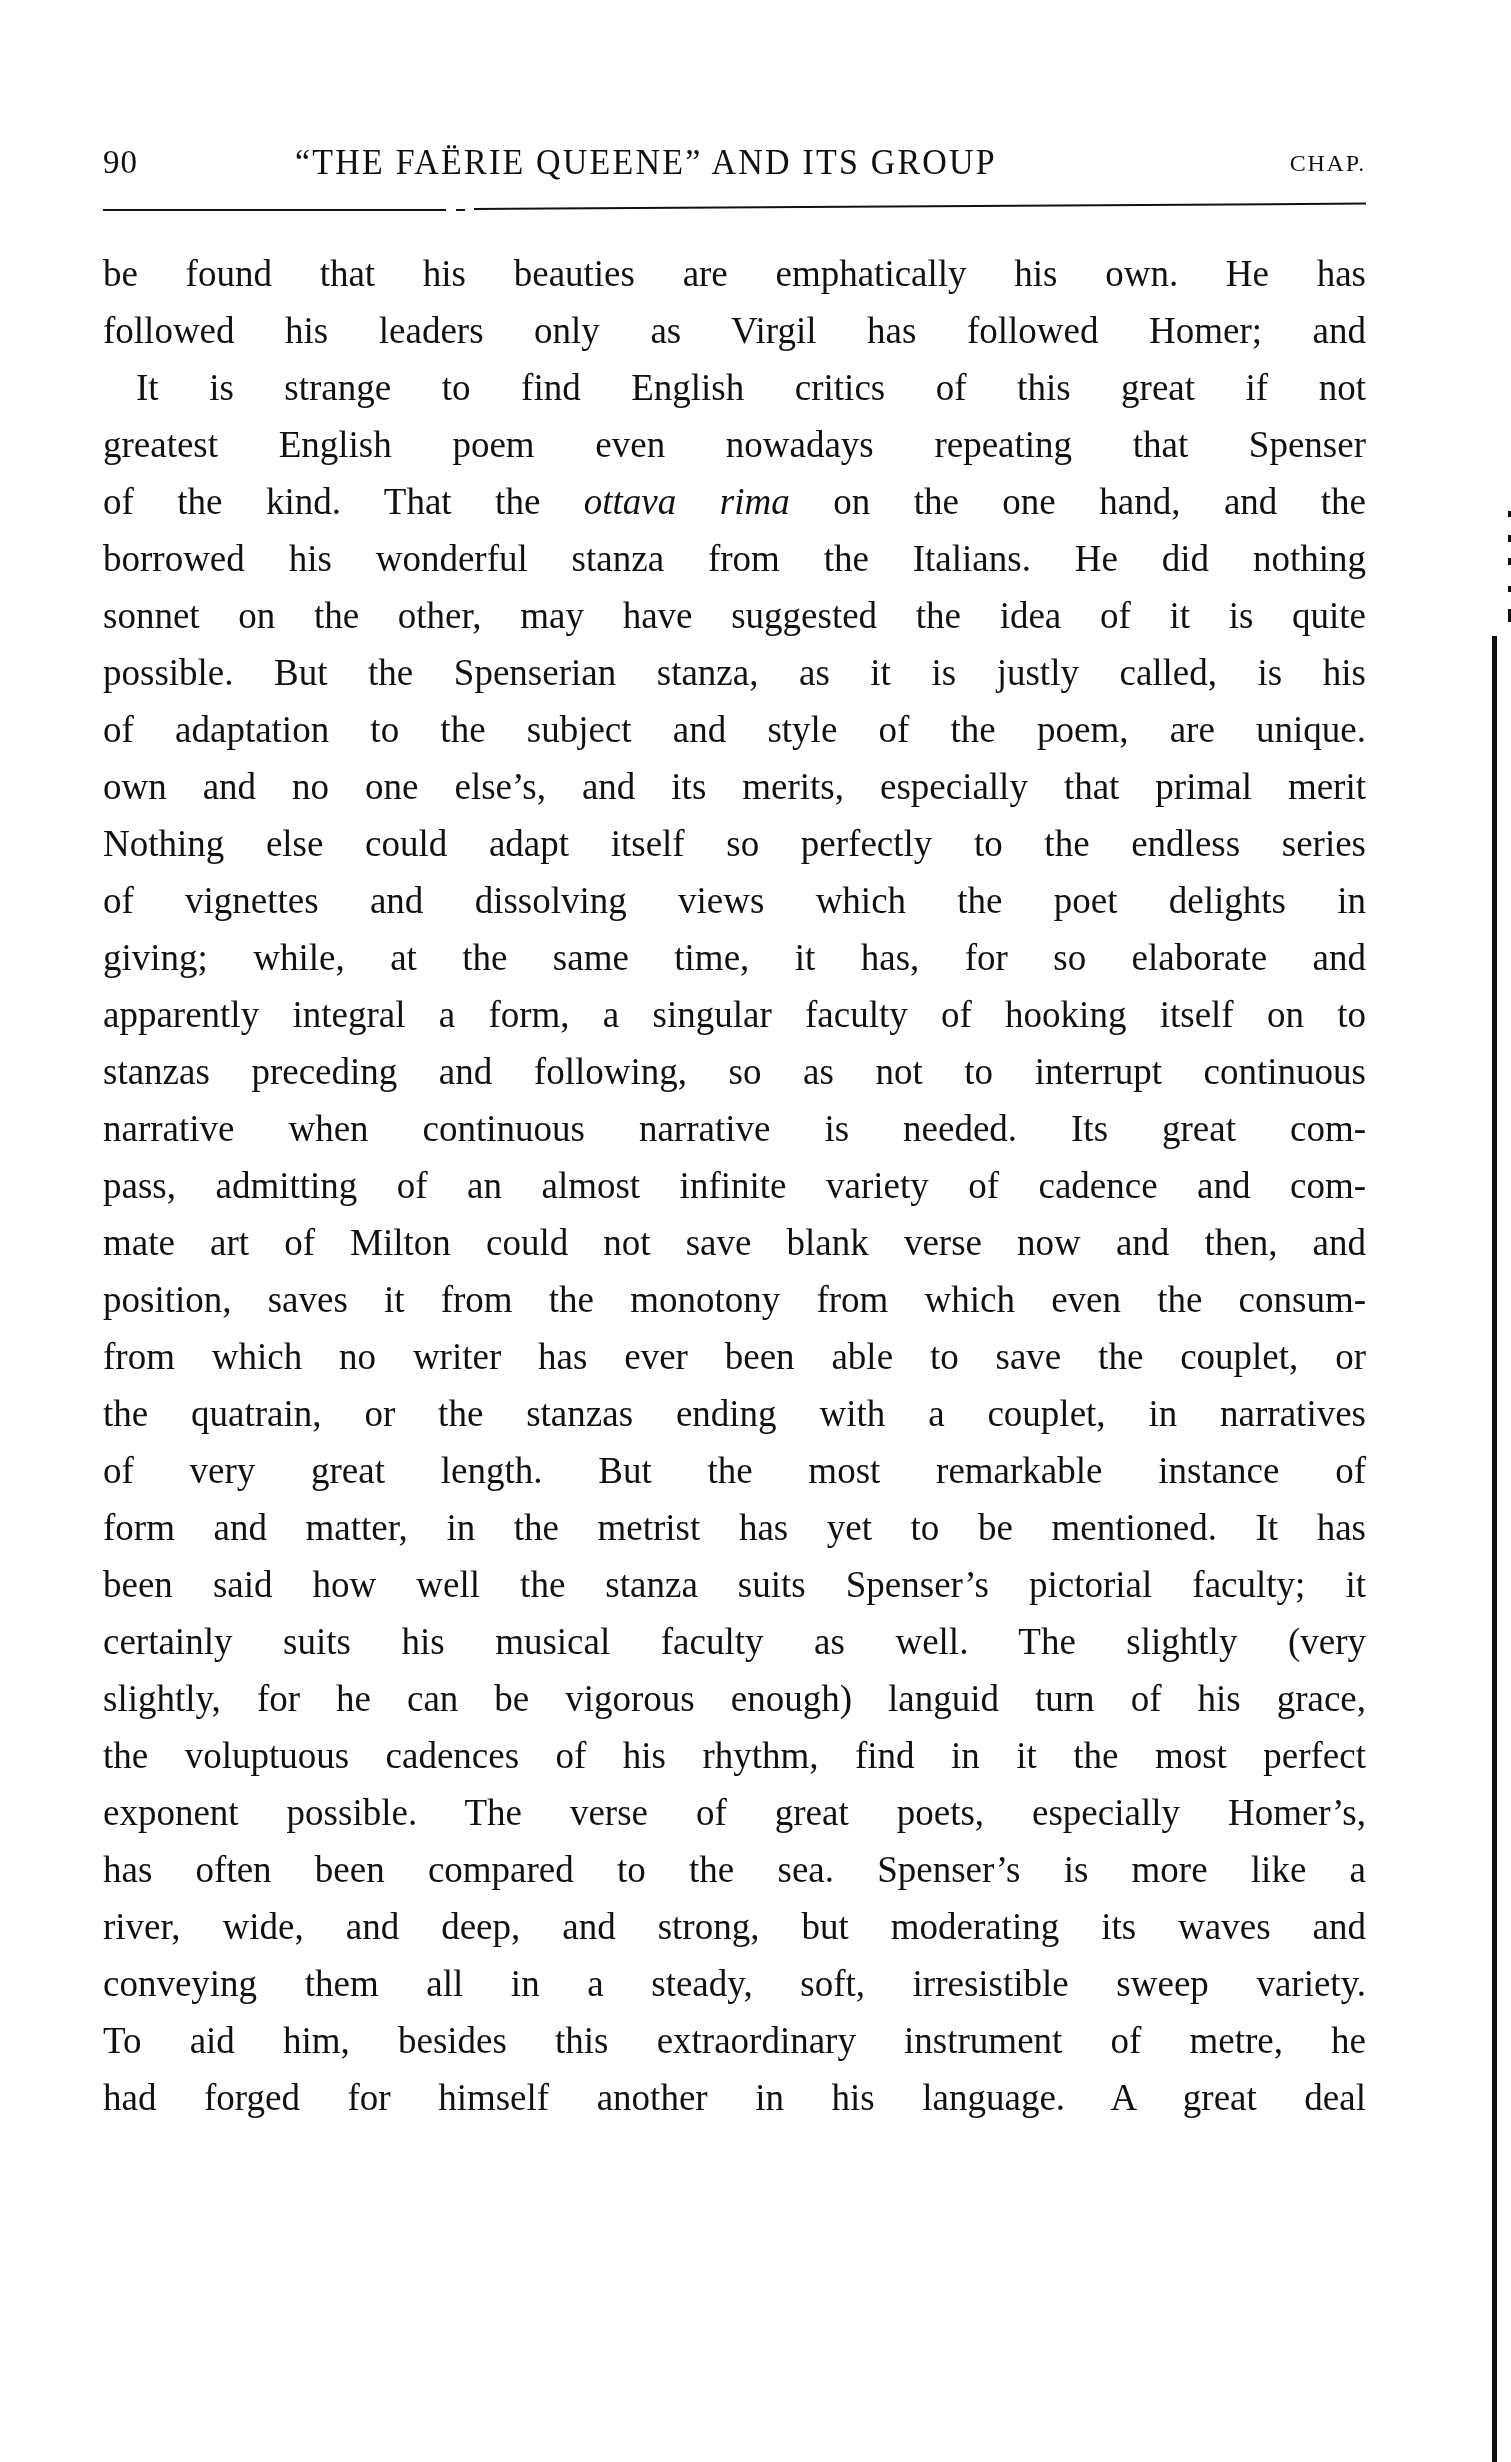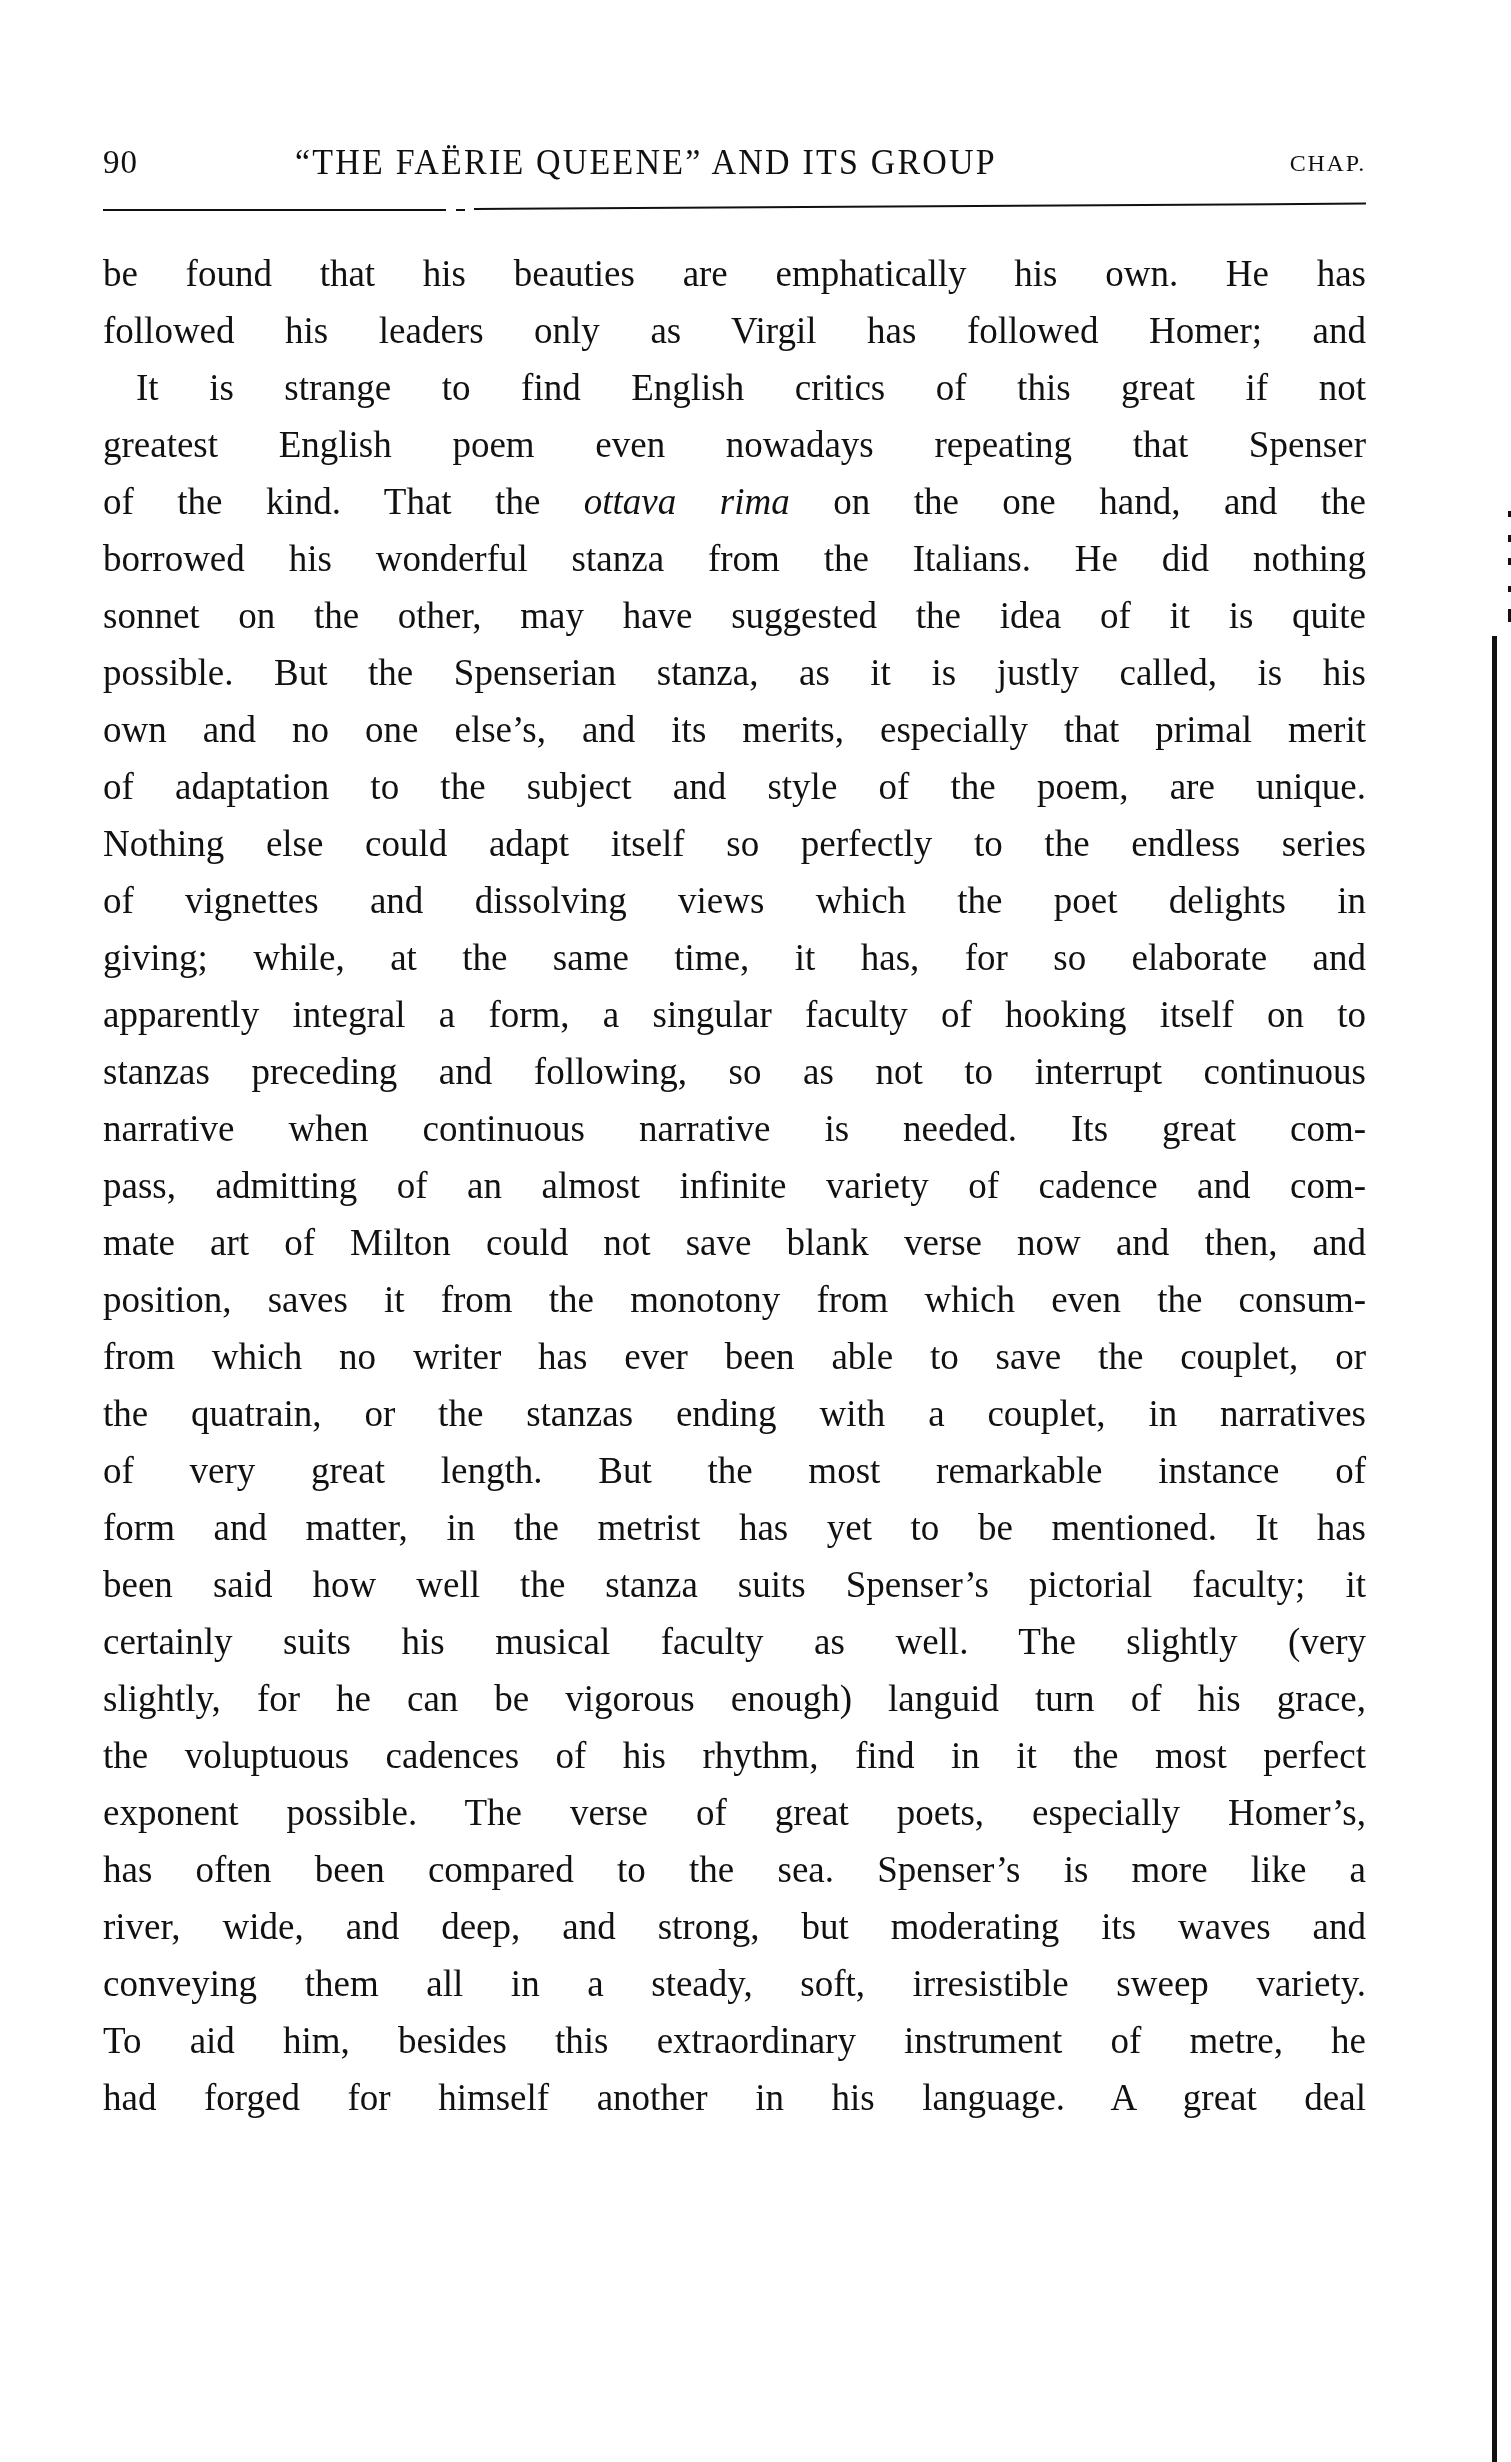--- a/index.html
+++ b/index.html
@@ -37,22 +37,22 @@
 
   <div class="body-text">
     <span class="line">be found that his beauties are emphatically his own.  He has</span>
     <span class="line">followed his leaders only as Virgil has followed Homer; and</span>
     <span class="line indent">It is strange to find English critics of this great if not</span>
     <span class="line">greatest English poem even nowadays repeating that Spenser</span>
     <span class="line"><span>of the kind.  That the </span><em>ottava rima</em><span> on the one hand, and the</span></span>
     <span class="line">borrowed his wonderful stanza from the Italians.  He did nothing</span>
     <span class="line">sonnet on the other, may have suggested the idea of it is quite</span>
     <span class="line">possible.  But the Spenserian stanza, as it is justly called, is his</span>
+    <span class="line">of adaptation to the subject and style of the poem, are unique.</span>
     <span class="line">own and no one else’s, and its merits, especially that primal merit</span>
-    <span class="line">of adaptation to the subject and style of the poem, are unique.</span>
     <span class="line">Nothing else could adapt itself so perfectly to the endless series</span>
     <span class="line">of vignettes and dissolving views which the poet delights in</span>
     <span class="line">giving; while, at the same time, it has, for so elaborate and</span>
     <span class="line">apparently integral a form, a singular faculty of hooking itself on to</span>
     <span class="line">stanzas preceding and following, so as not to interrupt continuous</span>
     <span class="line">narrative when continuous narrative is needed.  Its great com-</span>
     <span class="line">pass, admitting of an almost infinite variety of cadence and com-</span>
     <span class="line">mate art of Milton could not save blank verse now and then, and</span>
     <span class="line">position, saves it from the monotony from which even the consum-</span>
     <span class="line">from which no writer has ever been able to save the couplet, or</span>

